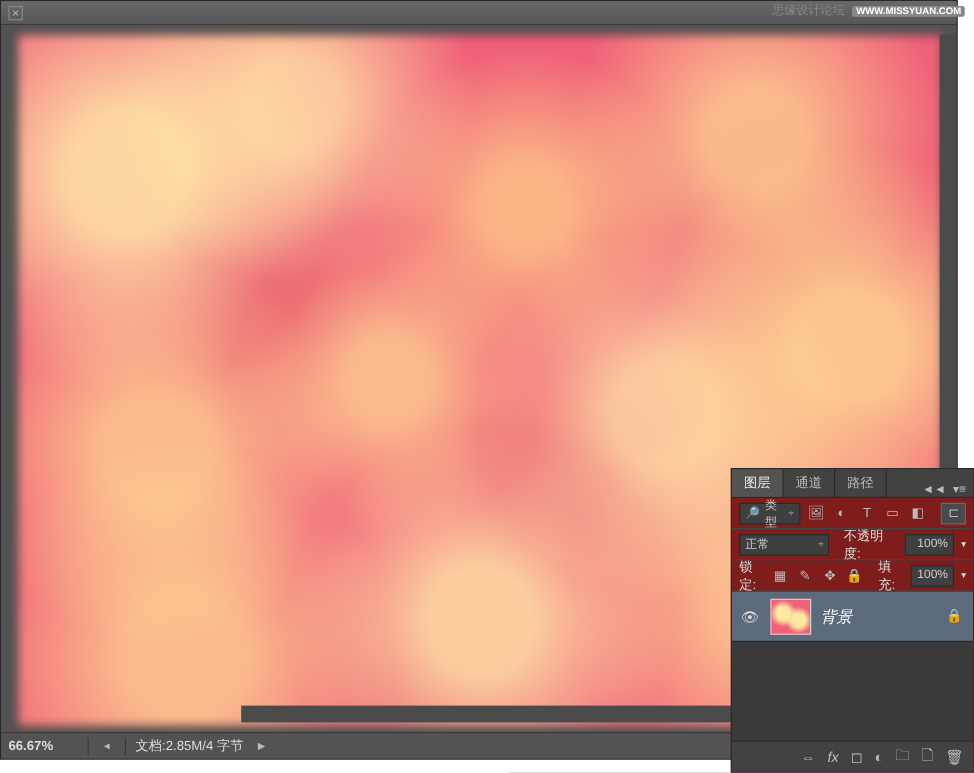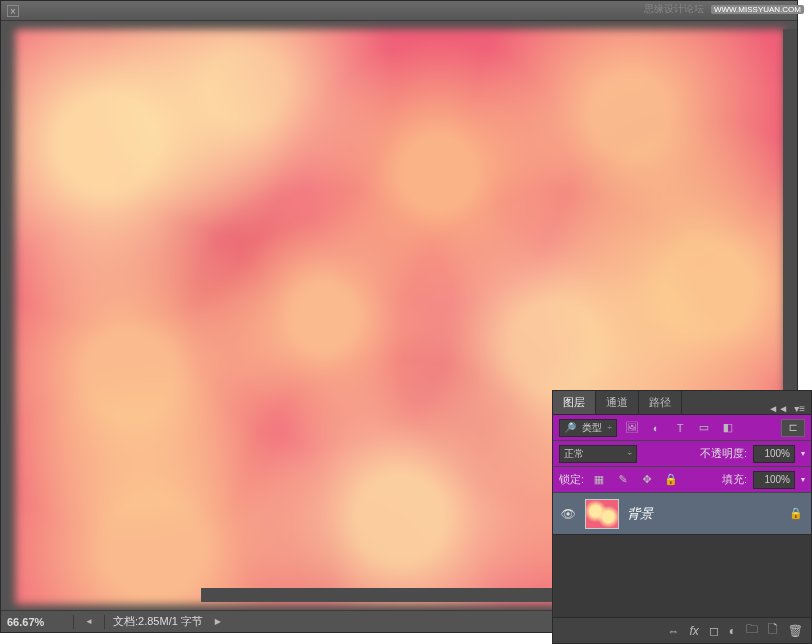--- a/index.html
+++ b/index.html
@@ -95,22 +95,22 @@
 .statusbar .sep { width: 1px; height: 14px; background: #3a3a3a; }
 .statusbar .chev {
   width: 14px; height: 14px; display:flex;align-items:center;justify-content:center;
   font-size: 8px; color: #bbb;
 }
 
 
 .panel {
   position: absolute;
   right: 0; bottom: 0;
-  width: 260px; height: 254px;
-  background: #a21caf;
+  width: 203px; height: 254px;
+  background: #7f1d1d;
   border: 1px solid #2a2a2a;
   display: flex; flex-direction: column;
   color: #ddd;
   font-size: 11px;
 }
 .panel-tabs {
   height: 24px;
   background: #424242;
   display: flex;
   align-items: flex-end;
@@ -193,20 +193,21 @@
   top: 2px; right: 8px;
   color: #888;
   font-size: 10px;
 }
 .watermark .wm-logo {
   display:inline-block;
   background: #888; color: #fff;
   font-size: 8px; padding: 0 3px;
   border-radius: 2px;
   margin-left: 4px;
+  font-weight: bold;
 }
 </style>
 </head>
 <body>
 
 <div class="app-window">
   <div class="titlebar">
     <span class="x">×</span>
   </div>
 
@@ -214,21 +215,21 @@
     <div class="canvas"></div>
     <div class="scrollbar-v"></div>
     <div class="scrollbar-h"></div>
   </div>
 
   <div class="statusbar">
     <span class="zoom">66.67%</span>
     <span class="sep"></span>
     <span class="chev">◄</span>
     <span class="sep"></span>
-    <span>文档:2.85M/1 字节</span>
+    <span>文档:2.85M/4 字节</span>
     <span class="chev">▶</span>
   </div>
 </div>
 
 <div class="panel">
   <div class="panel-tabs">
     <div class="tab active">图层</div>
     <div class="tab">通道</div>
     <div class="tab">路径</div>
     <div class="menu">

